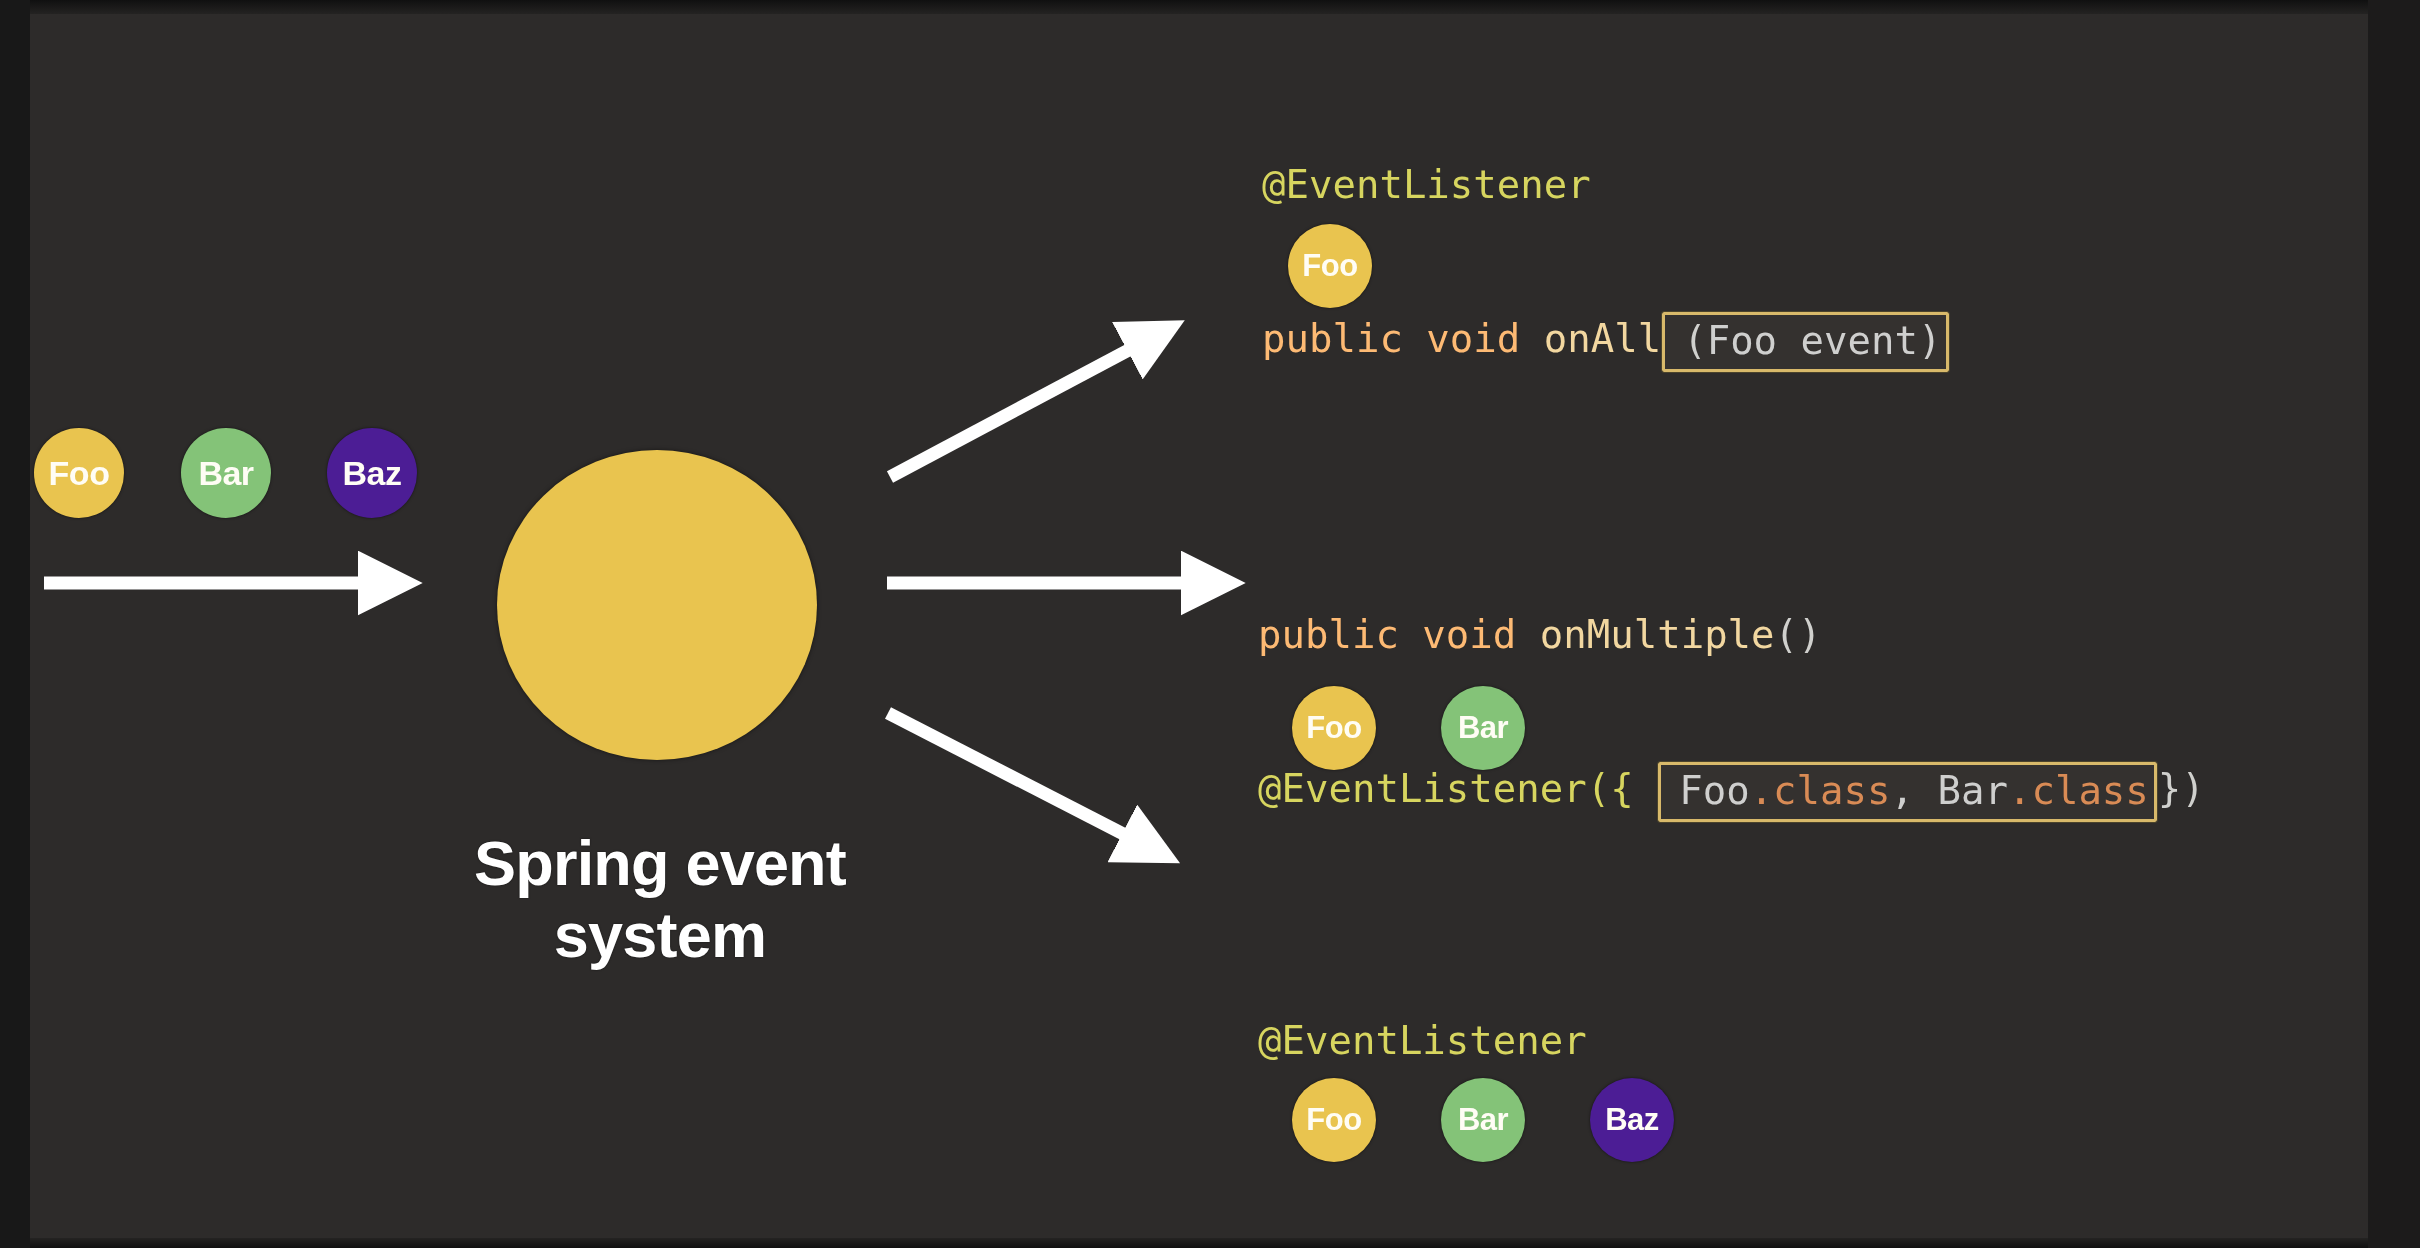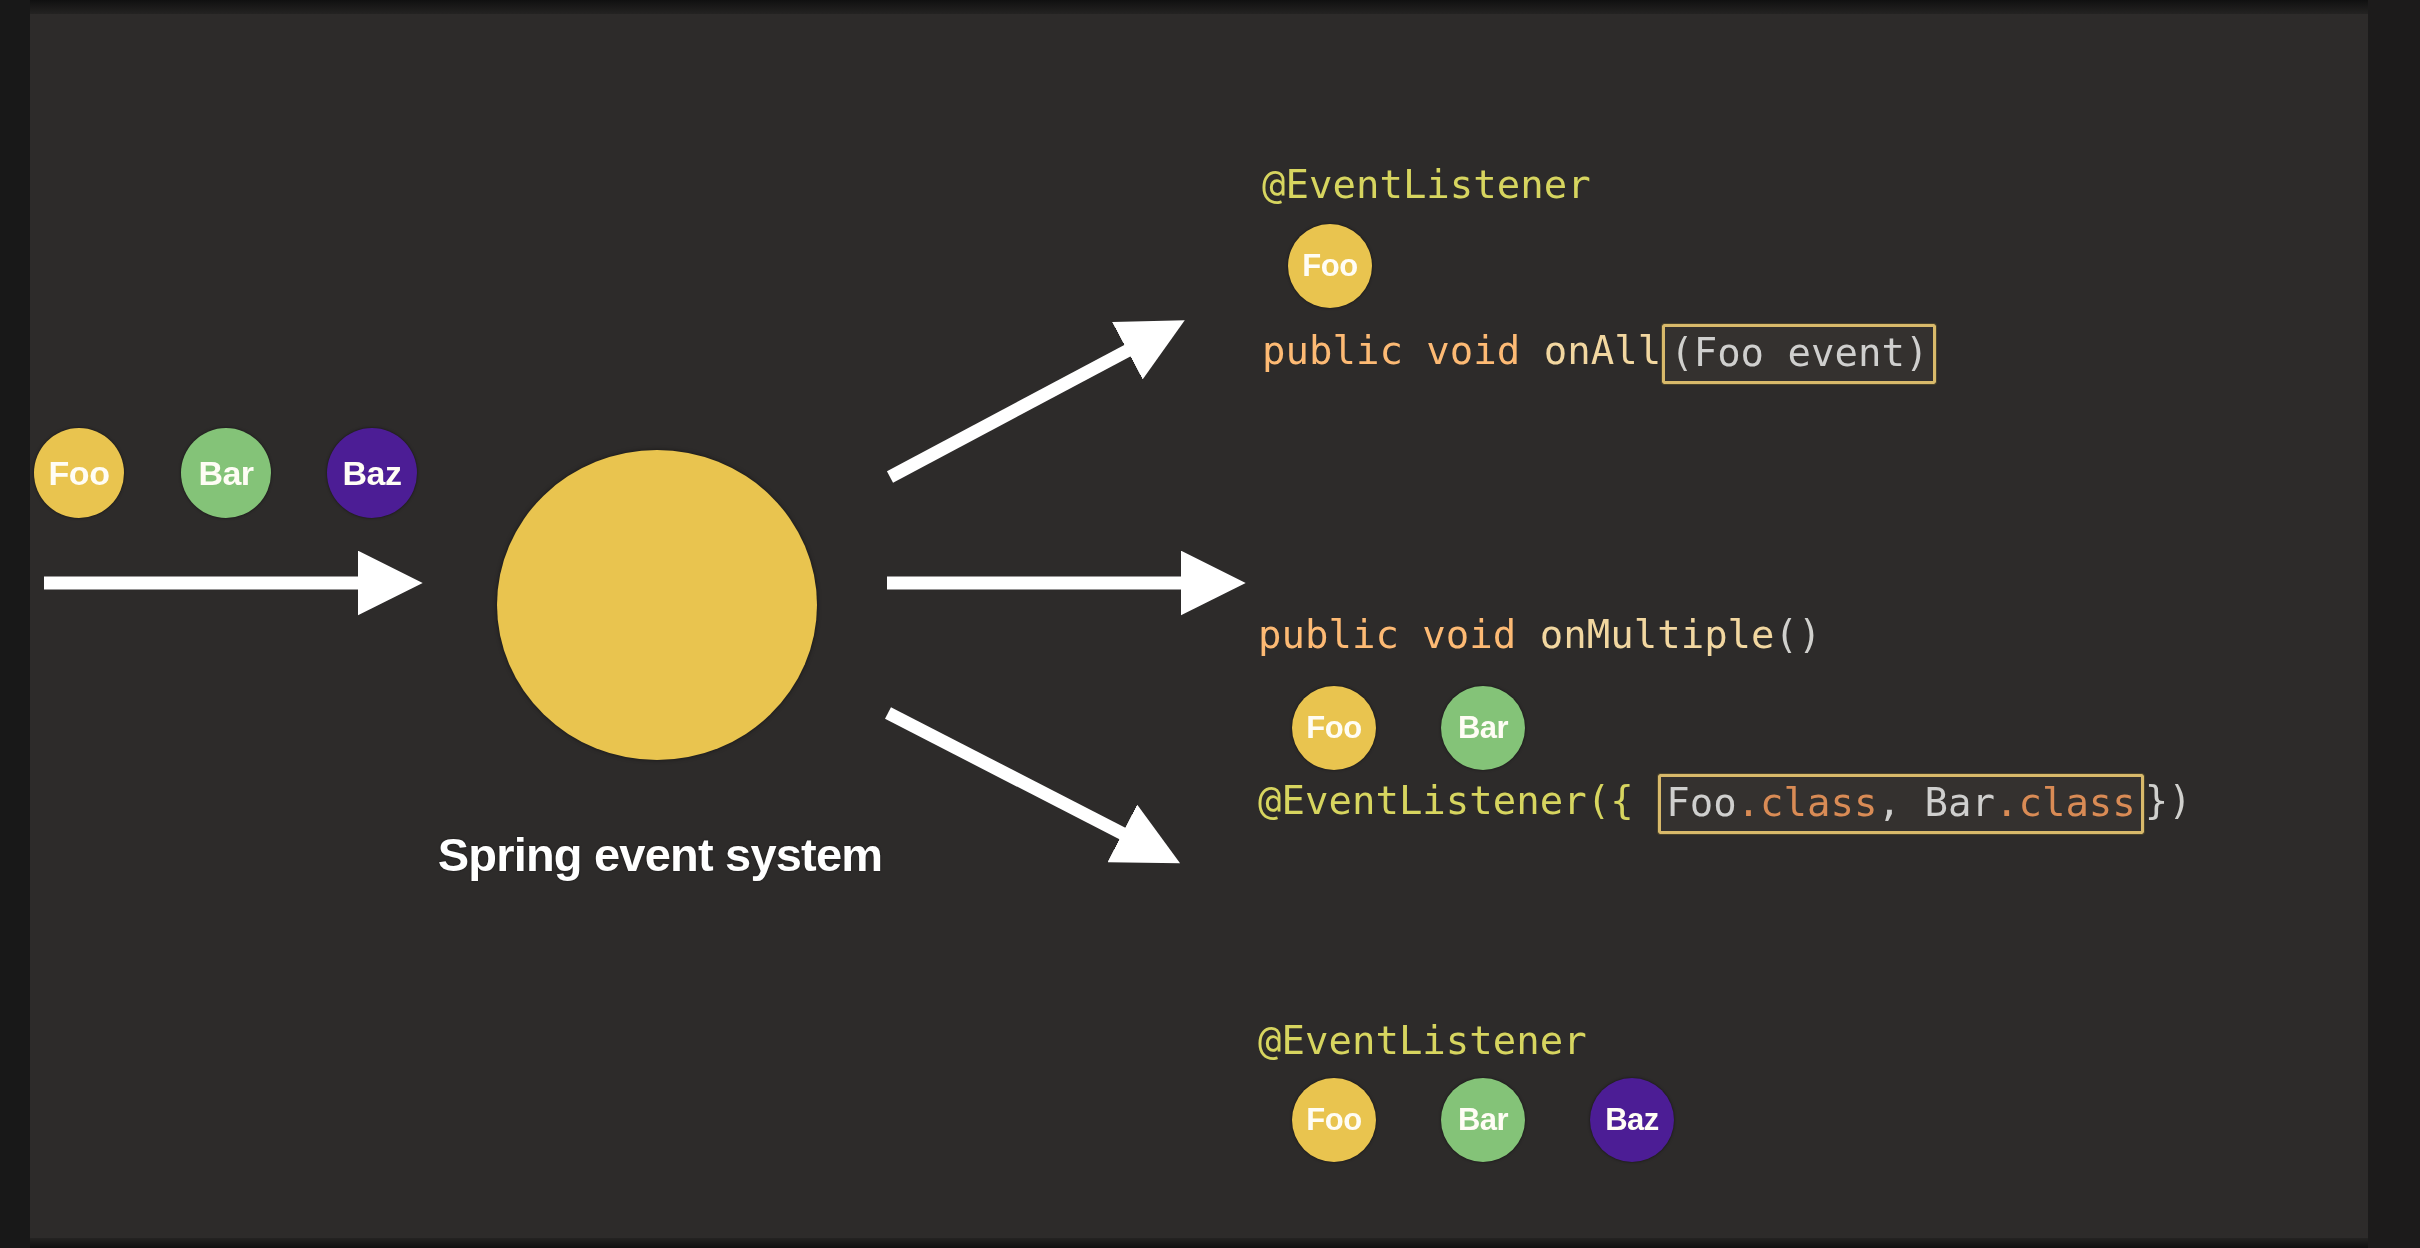--- a/index.html
+++ b/index.html
@@ -59,21 +59,21 @@
     background: #e9c44f;
     box-shadow: 0 0 4px rgba(0,0,0,0.5);
   }
   #hub-label {
     position: absolute;
     left: 380px;
     top: 827px;
     width: 560px;
     text-align: center;
     color: #ffffff;
-    font-size: 47px;
+    font-size: 63px;
     font-weight: bold;
     letter-spacing: -0.8px;
     text-shadow: 0 0 2px rgba(0,0,0,0.6);
   }
 
   
   svg.arrows {
     position: absolute;
     left: 0; top: 0;
     width: 2420px; height: 1248px;
@@ -94,22 +94,22 @@
   .mname  { color: #f2d7a0; }
   .punc   { color: #d0d0cd; }
   .plain  { color: #cfcfce; }
   .cls    { color: #d98b55; }
 
   .hl {
     display: inline-block;
     border: 3px solid #d8b96a;
     outline: 1px solid #4a432c;
     background: #34312f;
-    padding: 1px 5px 3px 5px;
-    margin: 12px 1px;
+    padding: 1px 5px 3px 18px;
+    margin: 0 1px;
     border-radius: 2px;
     vertical-align: -2px;
   }
 </style>
 </head>
 <body>
 
 <div id="stage">
 
   <div class="edge edge-top"></div>

